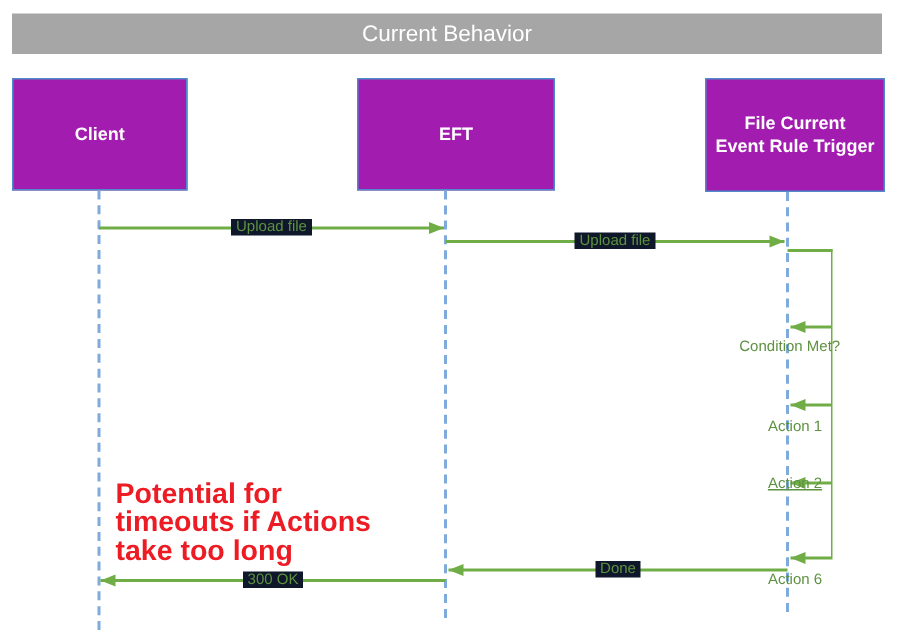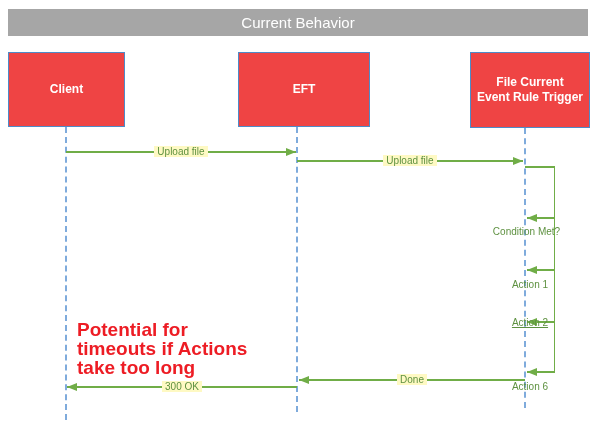--- a/index.html
+++ b/index.html
@@ -6,21 +6,21 @@
   .canvas {
     position:relative; width:615px; height:429px; background:#ffffff;
     font-family:"Liberation Sans", sans-serif; overflow:hidden;
   }
   .title-bar {
     position:absolute; left:8px; top:9px; width:580px; height:27px;
     background:#a6a6a6; color:#ffffff; font-size:15px;
     display:flex; align-items:center; justify-content:center;
   }
   .actor {
-    position:absolute; background:#ef4444; border:1px solid #4e8bc8;
+    position:absolute; background:#a21caf; border:1px solid #4e8bc8;
     color:#ffffff; font-size:12px; font-weight:bold; text-align:center;
     display:flex; flex-direction:column; align-items:center; justify-content:center;
     line-height:15px; box-sizing:border-box;
   }
   .lifeline {
     position:absolute; width:0; border-left:2px dashed #7fabdc;
   }
   .msg { position:absolute; height:14px; }
   .msg .line {
     position:absolute; left:0; right:0; top:6px; height:1.5px; background:#70ad47;
@@ -32,21 +32,21 @@
   }
   .ah-l {
     position:absolute; left:0; top:3px; width:0; height:0;
     border-top:4px solid transparent; border-bottom:4px solid transparent;
     border-right:10px solid #70ad47;
   }
   .msg .lbl {
     position:absolute; left:0; right:0; top:0; height:14px; line-height:14px;
     text-align:center; font-size:10px; color:#5e9140;
   }
-  .lbl-text { background:#fef9c3; padding:0 3px; }
+  .lbl-text { background:#0f172a; padding:0 3px; }
   .hline { position:absolute; height:1.5px; background:#70ad47; }
   .vline { position:absolute; width:1.5px; background:#70ad47; }
   .self-lbl {
     position:absolute; text-align:center; font-size:10px; color:#5e9140;
     line-height:13px;
     margin-top:40px;
   }
   .annotation { position:absolute; }
   .annotation .ann-line {
     font-size:19px; font-weight:bold; color:#ed1c24; line-height:19px;

